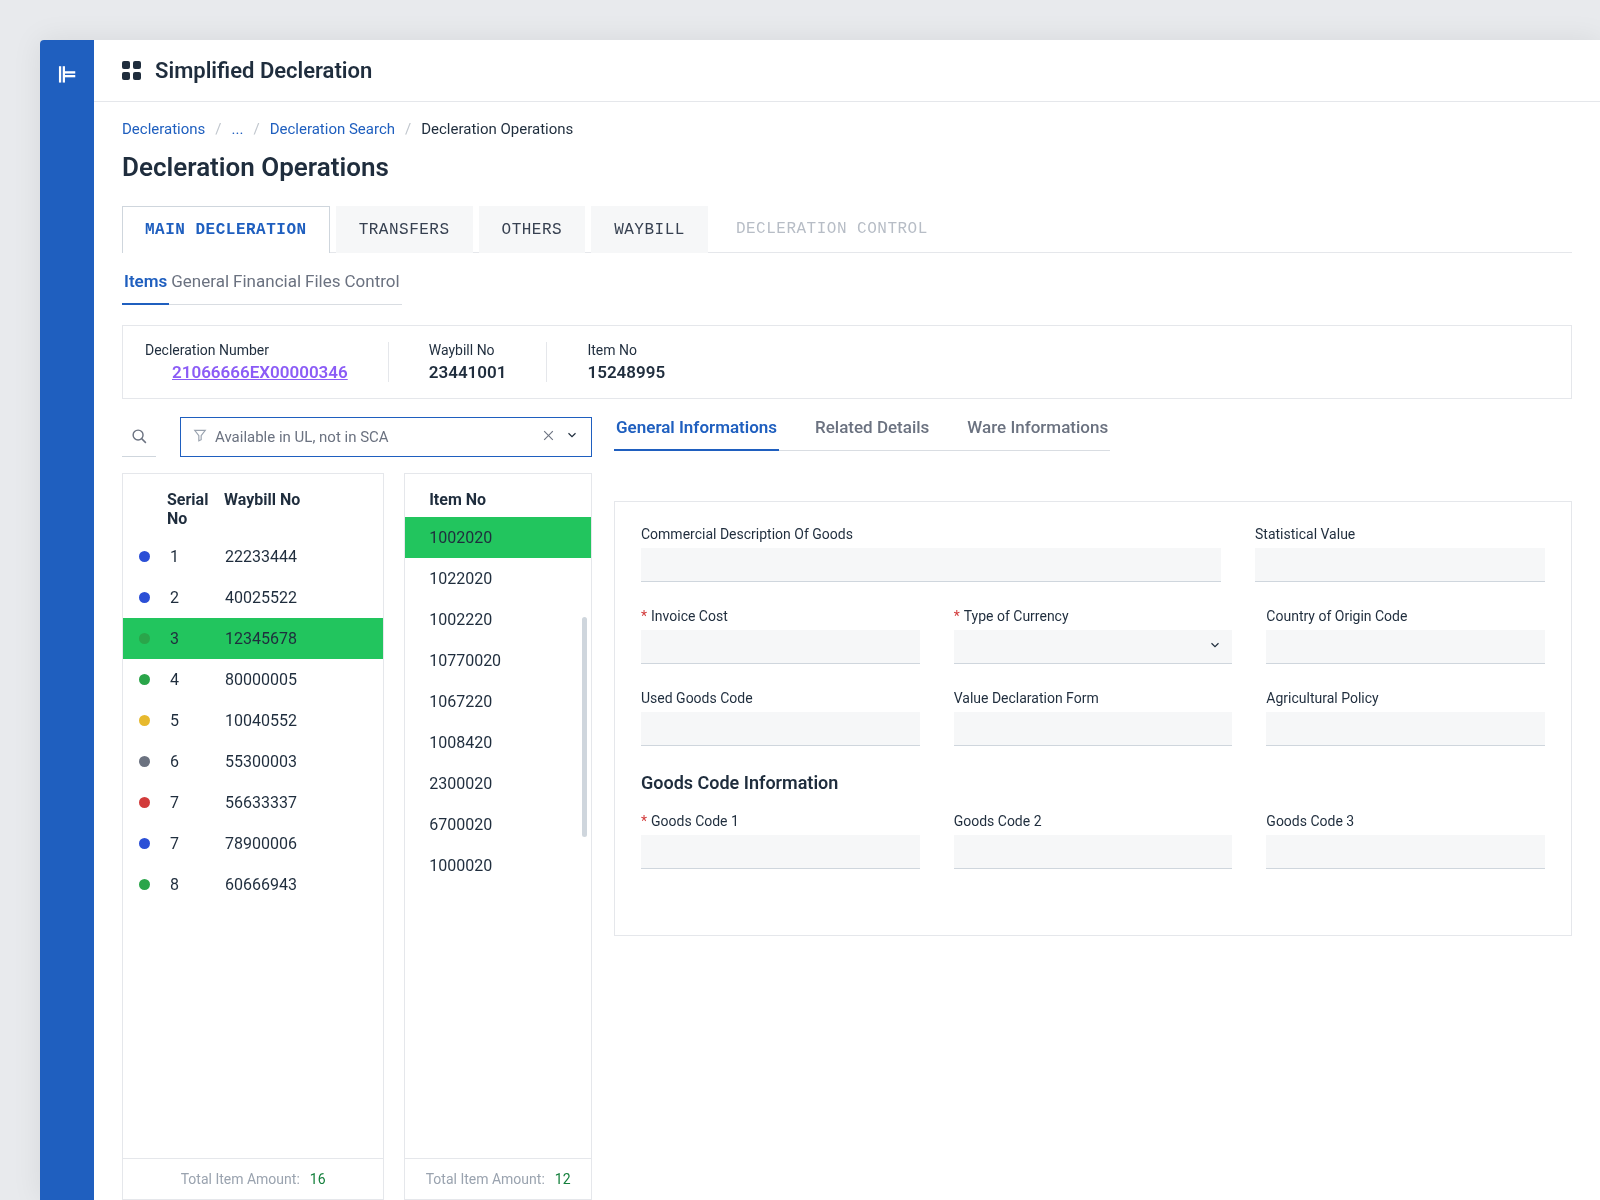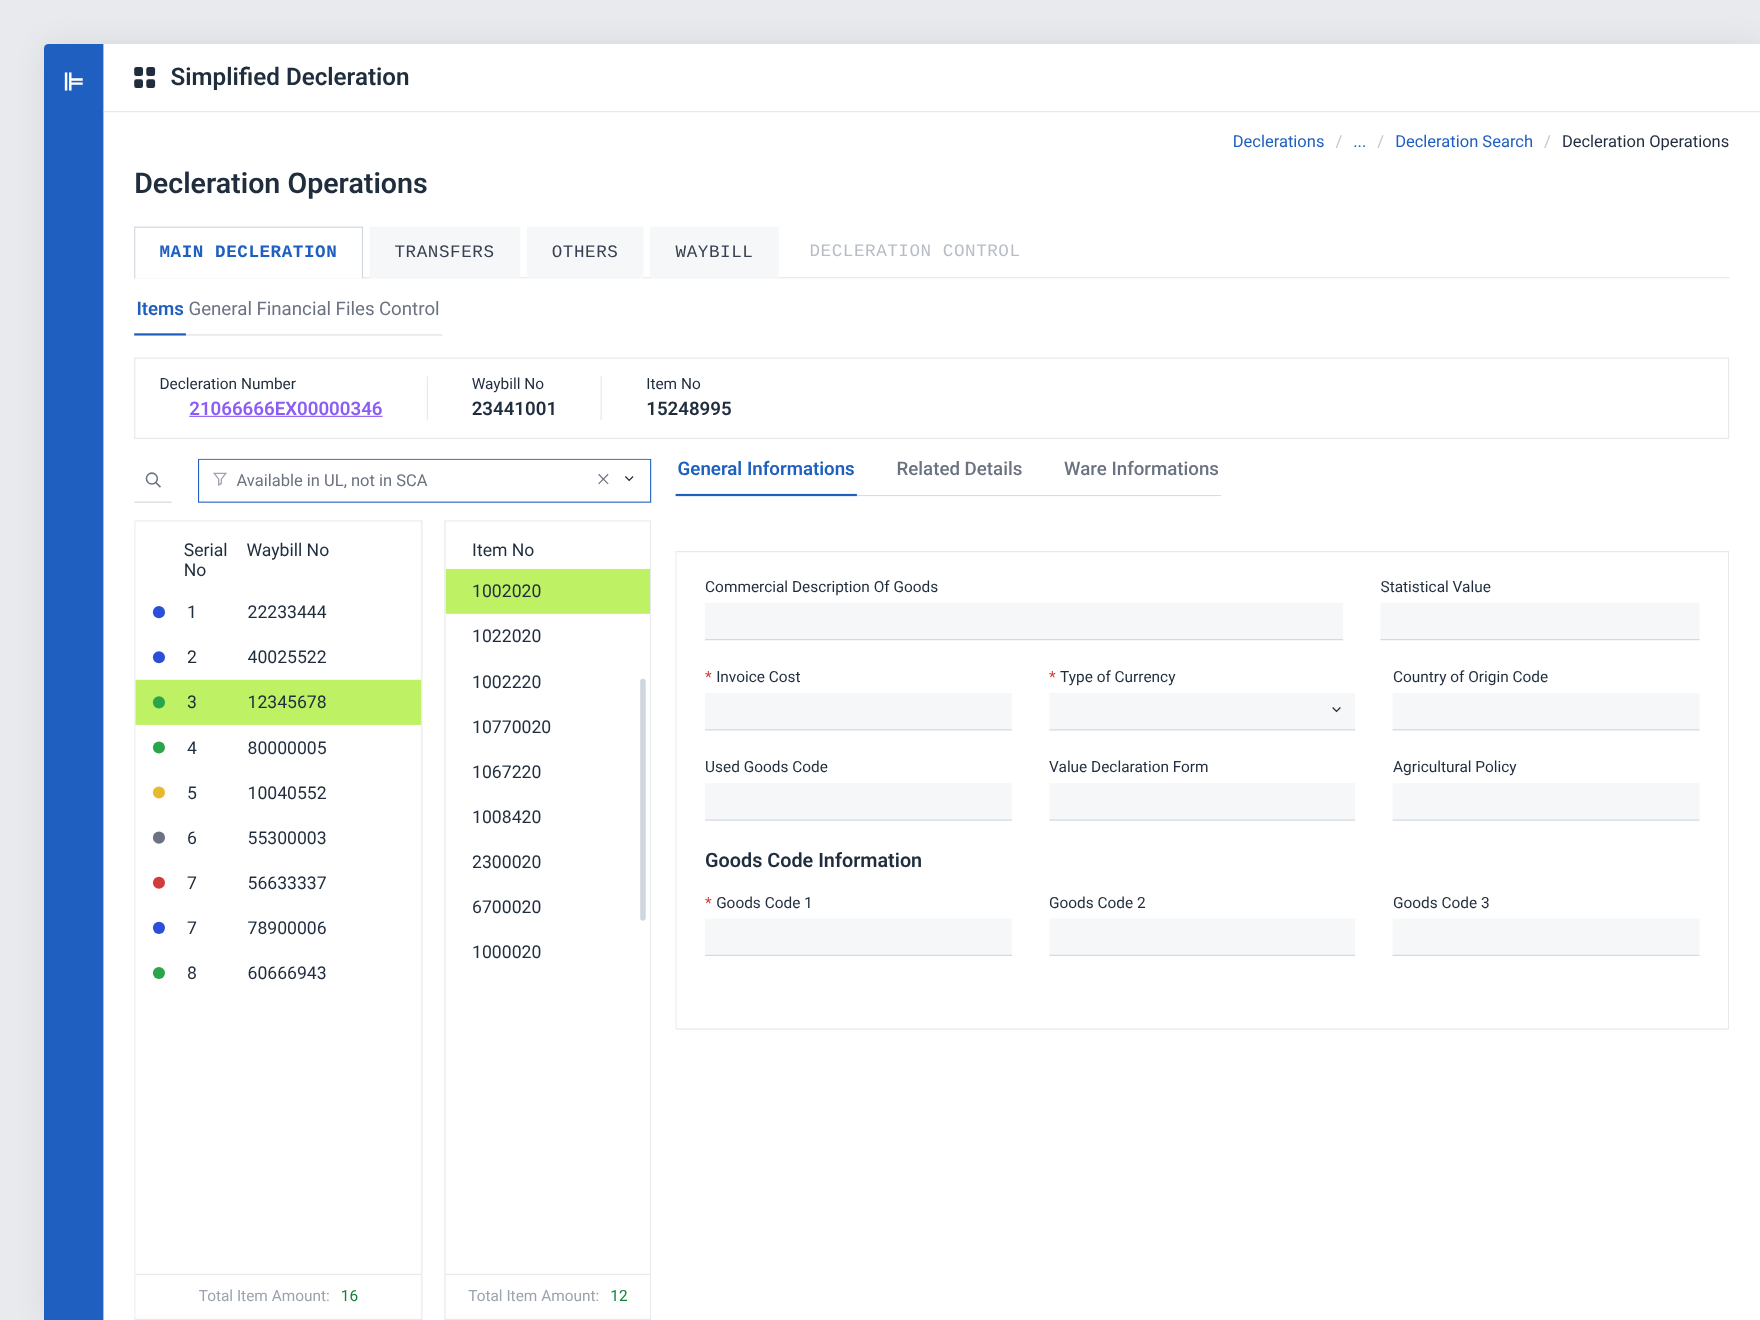--- a/index.html
+++ b/index.html
@@ -46,21 +46,21 @@
   .app-header .grid-icon {
     display: grid;
     grid-template-columns: 8px 8px;
     grid-template-rows: 8px 8px;
     gap: 3px;
   }
   .app-header .grid-icon span { background:#1f2d3d; border-radius:2px; }
   .app-header h1 { font-size: 22px; font-weight: 600; }
 
   .content { padding: 18px 28px 0 28px; overflow: hidden; flex:1; display:flex; flex-direction:column; }
-  .breadcrumbs { font-size: 15px; color:#9aa3af; display:flex; gap:10px; align-items:center;justify-content:flex-end; }
+  .breadcrumbs { font-size: 15px; color:#9aa3af; display:flex; gap:10px; align-items:center; }
   .breadcrumbs .crumb { color:#1f5fbf; cursor:pointer; }
   .breadcrumbs .sep { color:#c0c6cd; }
   .breadcrumbs .current { color:#1f2d3d; }
 
   .page-title { font-size: 26px; font-weight:600; margin-top:14px; }
 
   .top-tabs { display:flex; margin-top:24px; border-bottom:1px solid #e5e7eb; }
   .top-tab {
     font-family: "Courier New", monospace;
     letter-spacing: 0.5px;
@@ -115,29 +115,29 @@
   }
   .filter-box .funnel { margin-right:8px; color:#9aa3af; }
   .filter-box .clear { margin-left:auto; margin-right:10px; cursor:pointer; color:#6b7280;}
   .filter-box .chev { cursor:pointer; color:#1f2d3d;}
 
   .lists-row { display:flex; gap:20px; margin-top:16px; flex:1; overflow:hidden; }
   .list-panel {
     border:1px solid #e5e7eb; background:#fff; display:flex; flex-direction:column;
     flex:1; min-width:0;
   }
-  .list-panel .head { display:flex; padding:16px 16px 8px 16px; font-weight:400; font-size:16px; }
+  .list-panel .head { display:flex; padding:16px 16px 8px 16px; font-weight:700; font-size:16px; }
   .list-panel.waybills .head .c-serial { width:85px; padding-left:28px; }
   .list-body { flex:1; overflow:hidden; position:relative; }
   .list-body .scroll-thumb {
     position:absolute; right:4px; top:100px; width:5px; height:220px;
     background:#cfd6dd; border-radius:3px;
   }
   .row { display:flex; align-items:center; padding:11px 16px; font-size:16px; cursor:pointer;}
-  .row.selected { background:#bef264; }
+  .row.selected { background:#22c55e; }
   .waybills .dot { width:11px; height:11px; border-radius:50%; margin-right:20px; flex-shrink:0;}
   .waybills .serial { width:55px; }
   .items-panel .row { padding-left:24px; }
   .list-footer {
     border-top:1px solid #e5e7eb; padding:12px 16px; font-size:14px; color:#9aa3af;
     display:flex; gap:10px;justify-content:center;
   }
   .list-footer .val { color:#15803d; }
 
   .right-col { flex:1; display:flex; flex-direction:column; overflow:hidden;gap:28px; }

